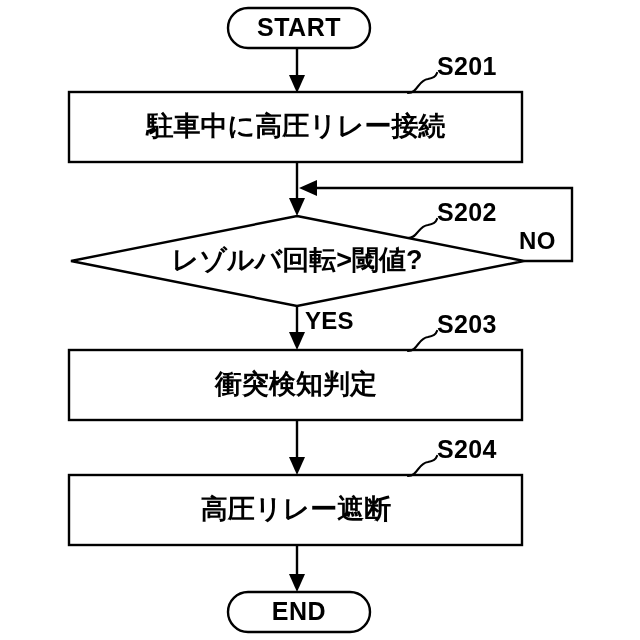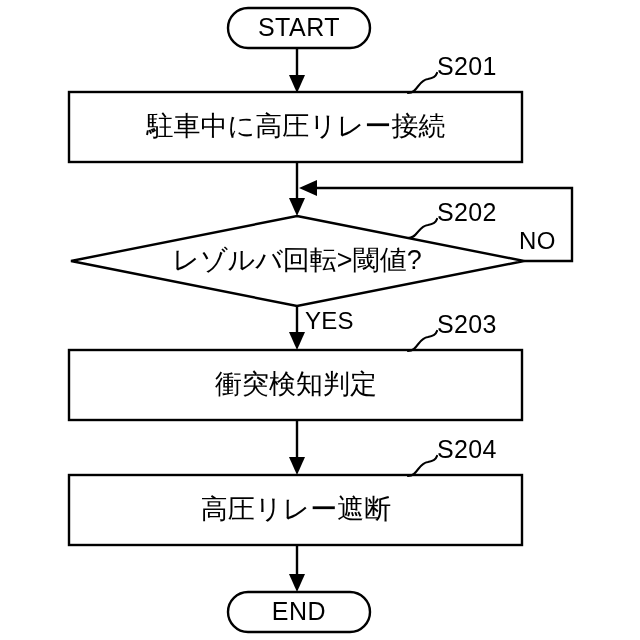--- a/index.html
+++ b/index.html
@@ -12,20 +12,21 @@
     width: 640px;
     height: 640px;
     overflow: hidden;
     font-family: "Liberation Sans", "DejaVu Sans", sans-serif;
   }
   #flowchart-root {
     position: relative;
     width: 552px;
     height: 640px;
     background: #ffffff;
+    font-weight: bold;
   }
   svg.diagram {
     position: absolute;
     top: 0;
     left: 0;
     width: 640px;
     height: 640px;
     display: block;
   }
   .shape-stroke {

